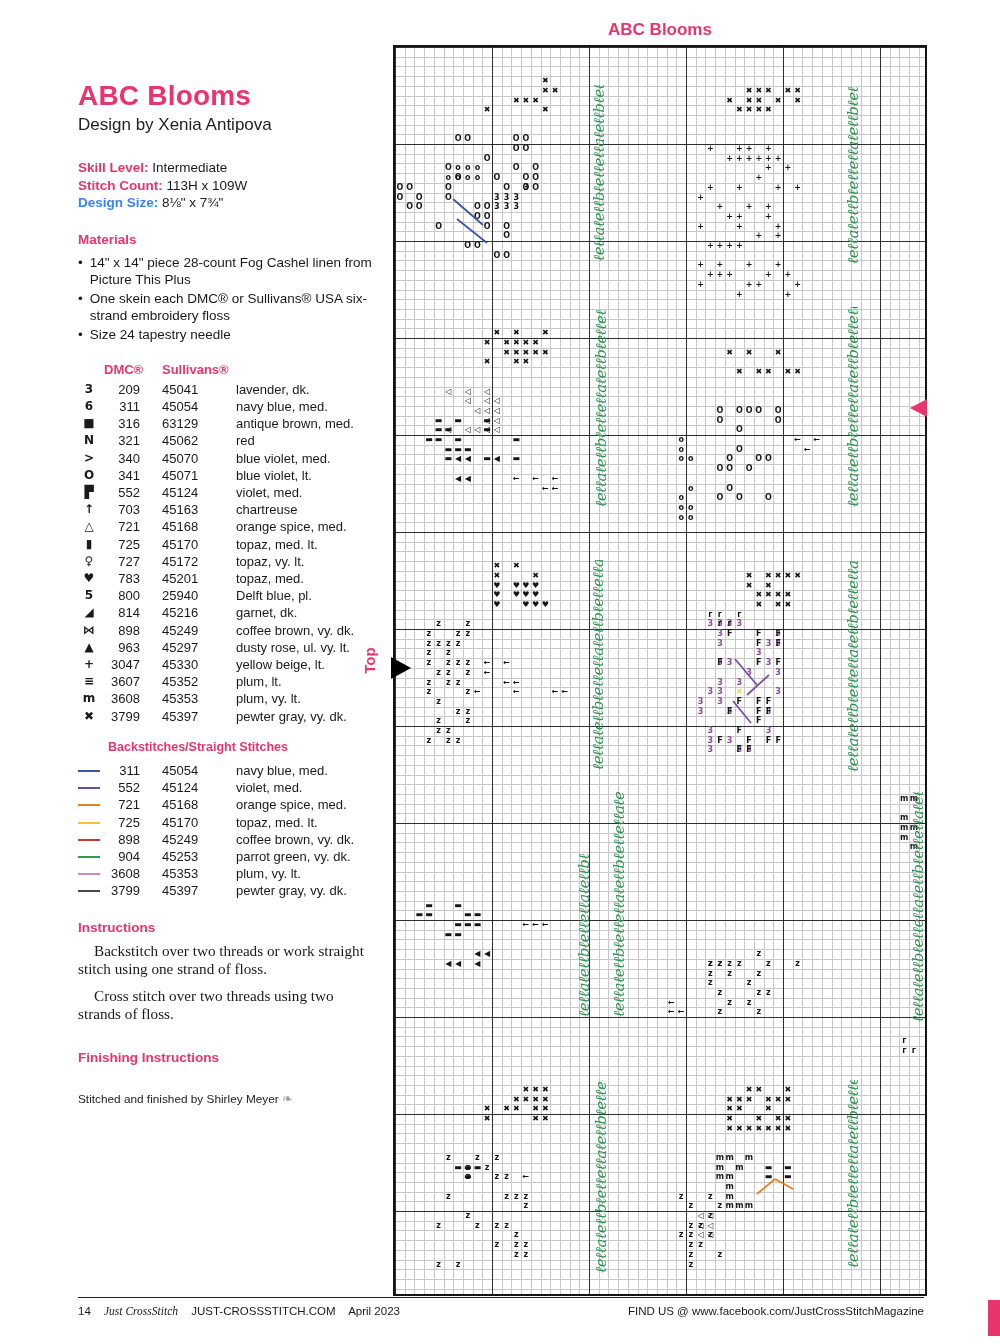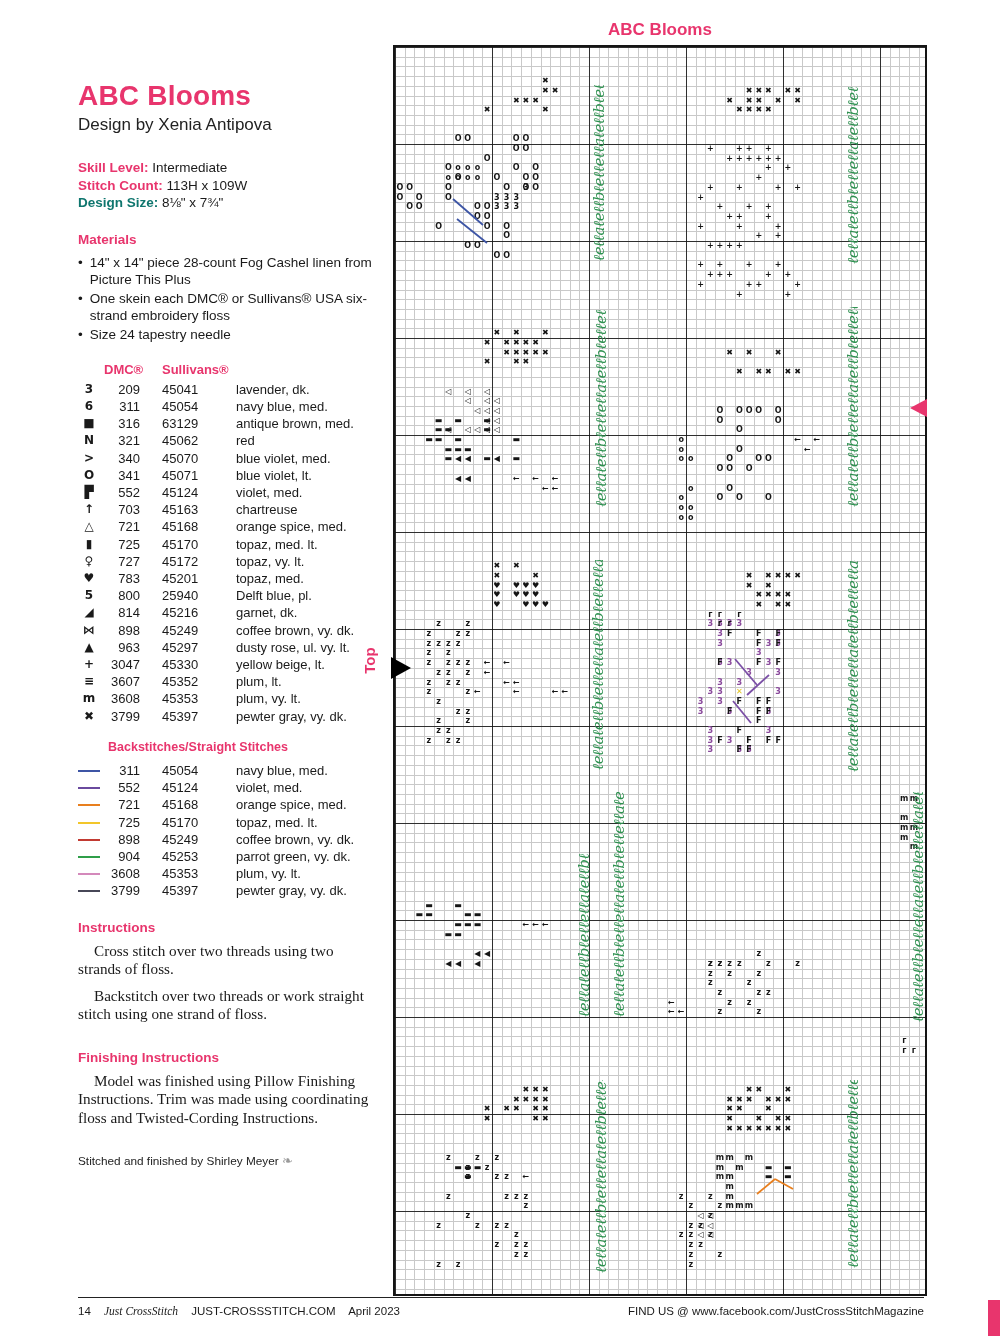--- a/index.html
+++ b/index.html
@@ -76,21 +76,21 @@
     <div class="meta">
       <div>
         <span class="lab accent" style="color: rgb(232, 53, 109);">Skill Level:</span>
         <span>Intermediate</span>
       </div>
       <div>
         <span class="lab accent" style="color: rgb(232, 53, 109);">Stitch Count:</span>
         <span>113H x 109W</span>
       </div>
       <div>
-        <span class="lab accent" style="color: #0f766e;">Design Size:</span>
+        <span class="lab accent" style="color: #3b82f6;">Design Size:</span>
         <span>8⅛" x 7¾"</span>
       </div>
     </div>
 
     <div class="h accent" style="color: rgb(232, 53, 109);">Materials</div>
     <div class="bullets">
       <div class="bullet">
         <span class="dot">•</span>
         <span>14" x 14" piece 28-count Fog Cashel linen from Picture This Plus</span>
       </div>
@@ -296,27 +296,26 @@
             </span>
             <span class="fdmc">3799</span>
             <span class="fsul">45397</span>
             <span class="fdesc">pewter gray, vy. dk.</span>
           </div>
         </div>
     </div>
 
     <div class="instr">
       <div class="h accent" style="color: rgb(232, 53, 109);">Instructions</div>
+      <p>Backstitch over two threads or work straight stitch using one strand of floss.</p>
       <p>Cross stitch over two threads using two strands of floss.</p>
-      <p>Backstitch over two threads or work straight stitch using one strand of floss.</p>
     </div>
 
     <div class="fin">
       <div class="h accent" style="margin-top: 26px; color: rgb(232, 53, 109);">Finishing Instructions</div>
-      <p>Model was finished using Pillow Finishing Instructions. Trim was made using coordinating floss and Twisted-Cording Instructions.</p>
     </div>
 
     <div class="credit">
       <span>Stitched and finished by Shirley Meyer</span>
       <span class="mark">❧</span>
     </div>
   </div>
 
   <div class="chart-title accent" style="color: rgb(232, 53, 109);">ABC Blooms</div>
   <div class="chart">

